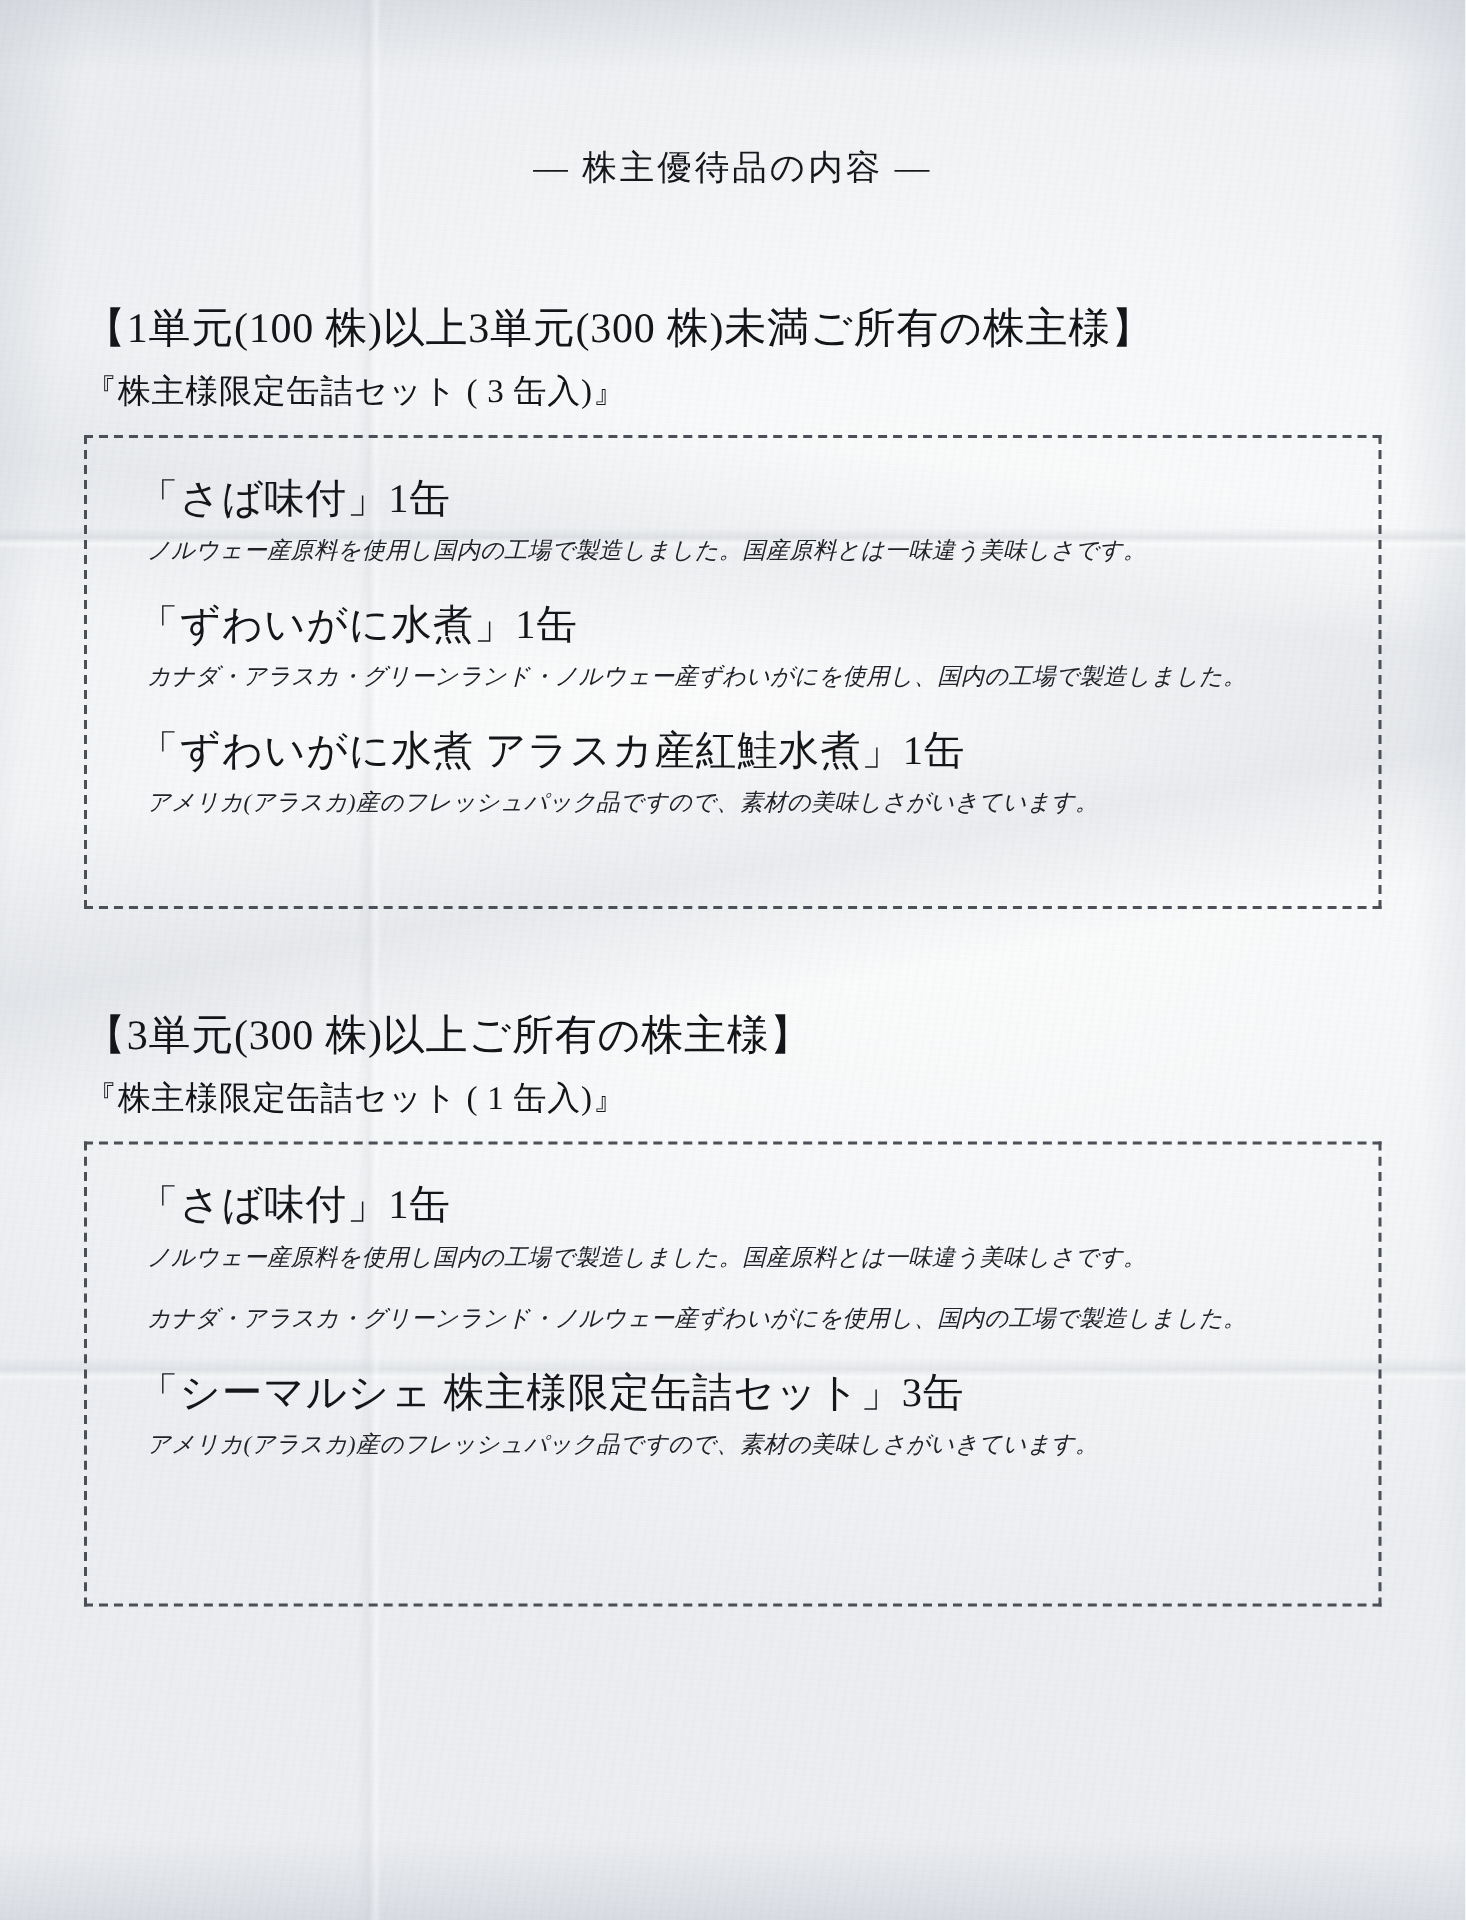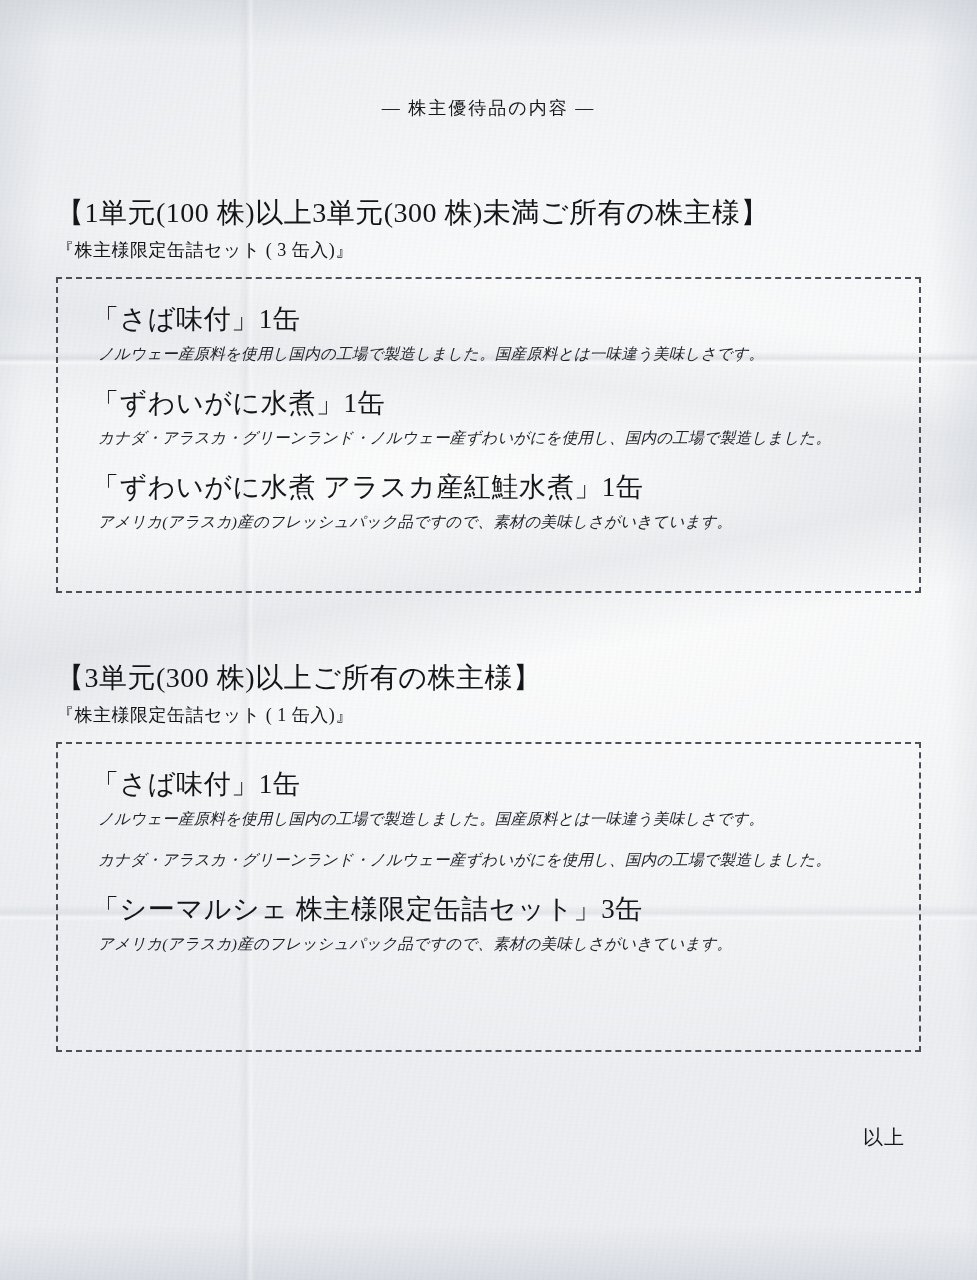--- a/index.html
+++ b/index.html
@@ -57,41 +57,41 @@
   }
 
   .content {
     position: relative;
     z-index: 3;
     padding: 0 56px;
   }
 
   .doc-title {
     text-align: center;
-    font-size: 18px;
+    font-size: 23px;
     letter-spacing: 2px;
     padding-top: 96px;
     font-weight: 400;
     color: #16171b;
   }
 
   .section {
     margin-top: 0;
   }
   .section-1 { padding-top: 72px; }
   .section-2 { padding-top: 64px; }
 
   .eligibility {
     font-size: 28px;
     letter-spacing: 0.5px;
     color: #141519;
     line-height: 1.5;
   }
   .set-name {
-    font-size: 18px;
+    font-size: 22px;
     letter-spacing: 0.5px;
     color: #141519;
     line-height: 1.5;
     margin-top: 3px;
   }
 
   .items-box {
     border: 2px dashed #4b4f57;
     margin-top: 13px;
     padding: 22px 26px 20px 26px;
@@ -170,16 +170,15 @@
         <div class="item">
           <div class="item-desc">カナダ・アラスカ・グリーンランド・ノルウェー産ずわいがにを使用し、国内の工場で製造しました。</div>
         </div>
         <div class="item">
           <div class="item-name">「シーマルシェ 株主様限定缶詰セット」3缶</div>
           <div class="item-desc">アメリカ(アラスカ)産のフレッシュパック品ですので、素材の美味しさがいきています。</div>
         </div>
       </div>
     </div>
 
-    <div class="closing">以上</div>
 
   </div>
 </div>
 
 </body></html>

